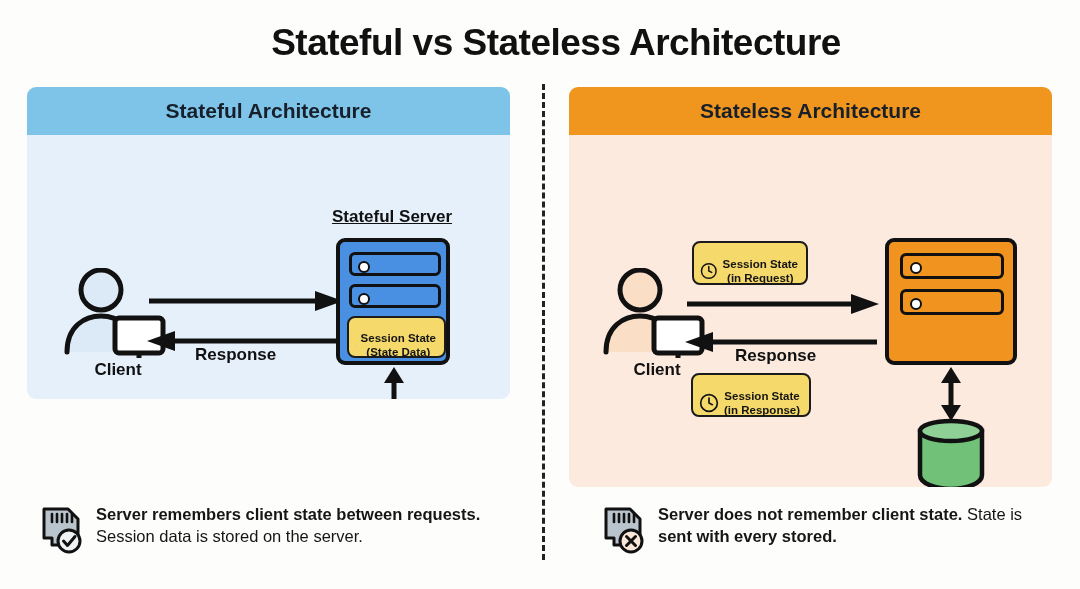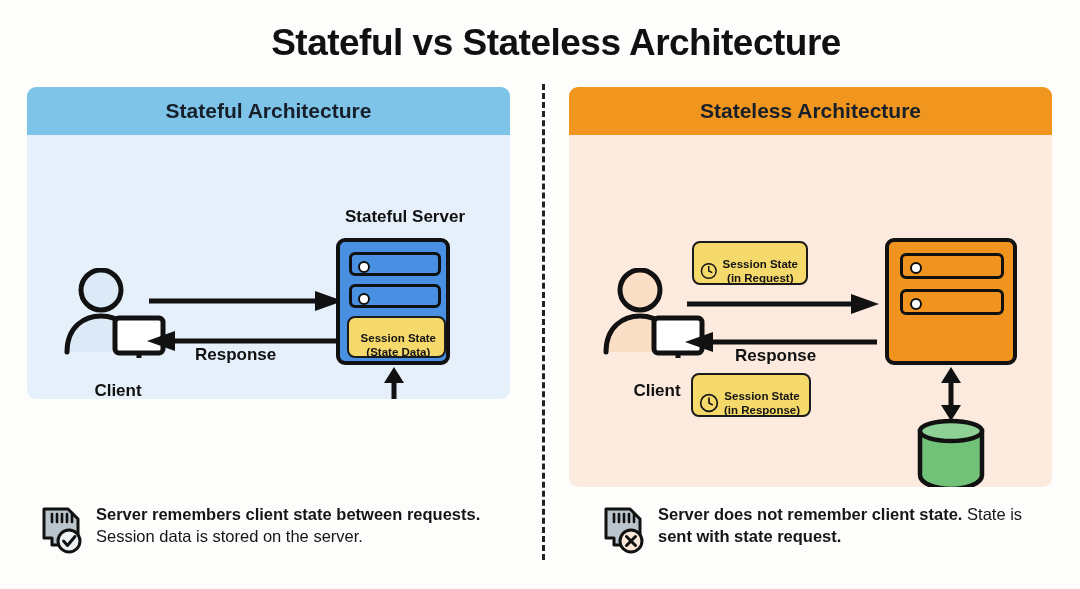--- a/index.html
+++ b/index.html
@@ -39,21 +39,21 @@
     width:0;height:476px;
     border-left:3px dashed #222;
   }
 
   .srv-label{
     position:absolute;font-size:17px;font-weight:bold;color:#111;
     text-align:center;white-space:nowrap;
   }
   .client-label{
     position:absolute;font-size:17px;font-weight:bold;color:#111;
-    text-align:center;white-space:nowrap;margin-top:21px;
+    text-align:center;white-space:nowrap;
   }
   .resp-label{
     position:absolute;font-size:17px;font-weight:bold;color:#111;
     white-space:nowrap;
   }
 
   .icon-abs{position:absolute;}
 
   .badge{
     position:absolute;
@@ -105,21 +105,21 @@
       <line x1="2" y1="11" x2="172" y2="11" stroke="#111" stroke-width="5"></line>
       <polygon points="196,11 168,1 168,21" fill="#111"></polygon>
     </svg>
 
     <svg class="icon-abs" style="left:120px;top:195px;" width="196" height="22" viewBox="0 0 196 22">
       <line x1="24" y1="11" x2="194" y2="11" stroke="#111" stroke-width="5"></line>
       <polygon points="0,11 28,1 28,21" fill="#111"></polygon>
     </svg>
     <div class="resp-label" style="left:168px;top:210px;">Response</div>
 
-    <div class="srv-label" style="left:288px;top:72px;width:180px;">Stateful Server</div>
+    <div class="srv-label" style="left:275px;top:72px;width:180px;text-decoration:underline;">Stateful Server</div>
 
     <div class="icon-abs" style="left:309px;top:103px;width:114px;height:127px;background:#4a90e2;border:4px solid #111;border-radius:9px;box-sizing:border-box;">
       <div style="position:absolute;left:9px;top:10px;width:92px;height:24px;border:3.5px solid #111;border-radius:6px;box-sizing:border-box;">
         <div style="position:absolute;left:6px;top:5.5px;width:8px;height:8px;border-radius:50%;background:#fff;border:2px solid #111;"></div>
       </div>
       <div style="position:absolute;left:9px;top:42px;width:92px;height:24px;border:3.5px solid #111;border-radius:6px;box-sizing:border-box;">
         <div style="position:absolute;left:6px;top:5.5px;width:8px;height:8px;border-radius:50%;background:#fff;border:2px solid #111;"></div>
       </div>
       <div class="badge" style="left:7px;top:74px;width:99px;height:42px;">
         <svg width="19" height="19" viewBox="0 0 24 24">
@@ -244,15 +244,15 @@
       <line x1="14" y1="9" x2="14" y2="17"></line>
       <line x1="19" y1="9" x2="19" y2="17"></line>
       <line x1="24" y1="9" x2="24" y2="17"></line>
       <line x1="29" y1="9" x2="29" y2="17"></line>
       <line x1="34" y1="9" x2="34" y2="17"></line>
     </g>
     <circle cx="31" cy="36" r="11" fill="#fbe7d8" stroke="#111" stroke-width="3"></circle>
     <path d="M26.5 31.5 L35.5 40.5 M35.5 31.5 L26.5 40.5" fill="none" stroke="#111" stroke-width="3" stroke-linecap="round"></path>
   </svg>
   <div class="footer-text">
-    <b>Server does not remember client state.</b><span> State is </span><b>sent with state request.</b>
+    <b>Server does not remember client state.</b><span> State is </span><b>sent with every stored.</b>
   </div>
 </div>
 
 </body></html>

